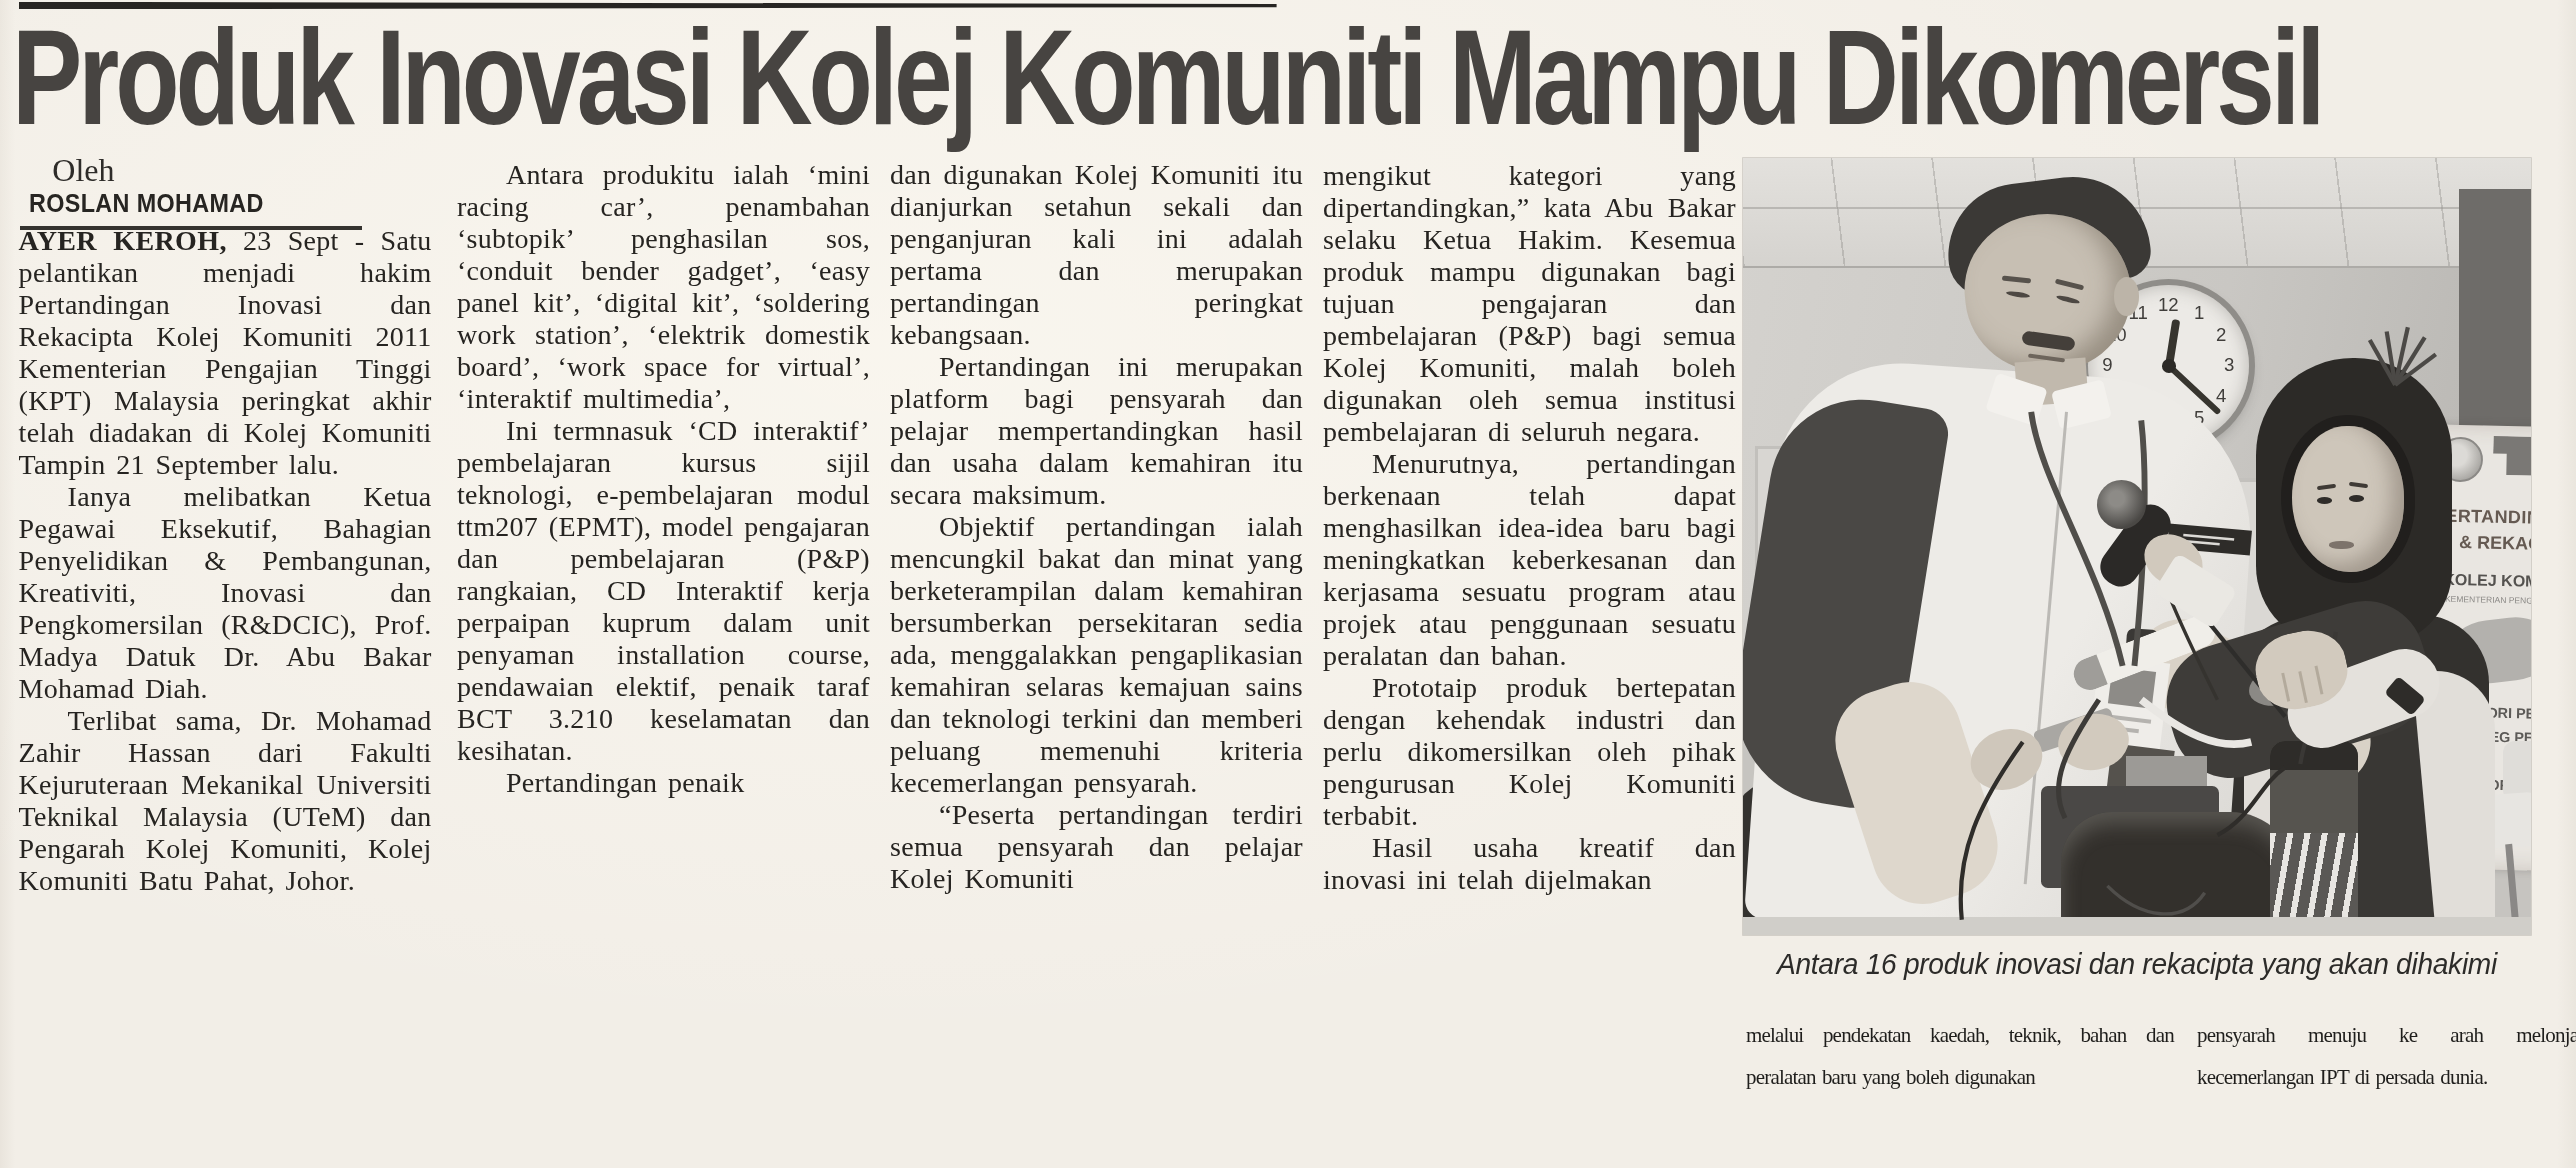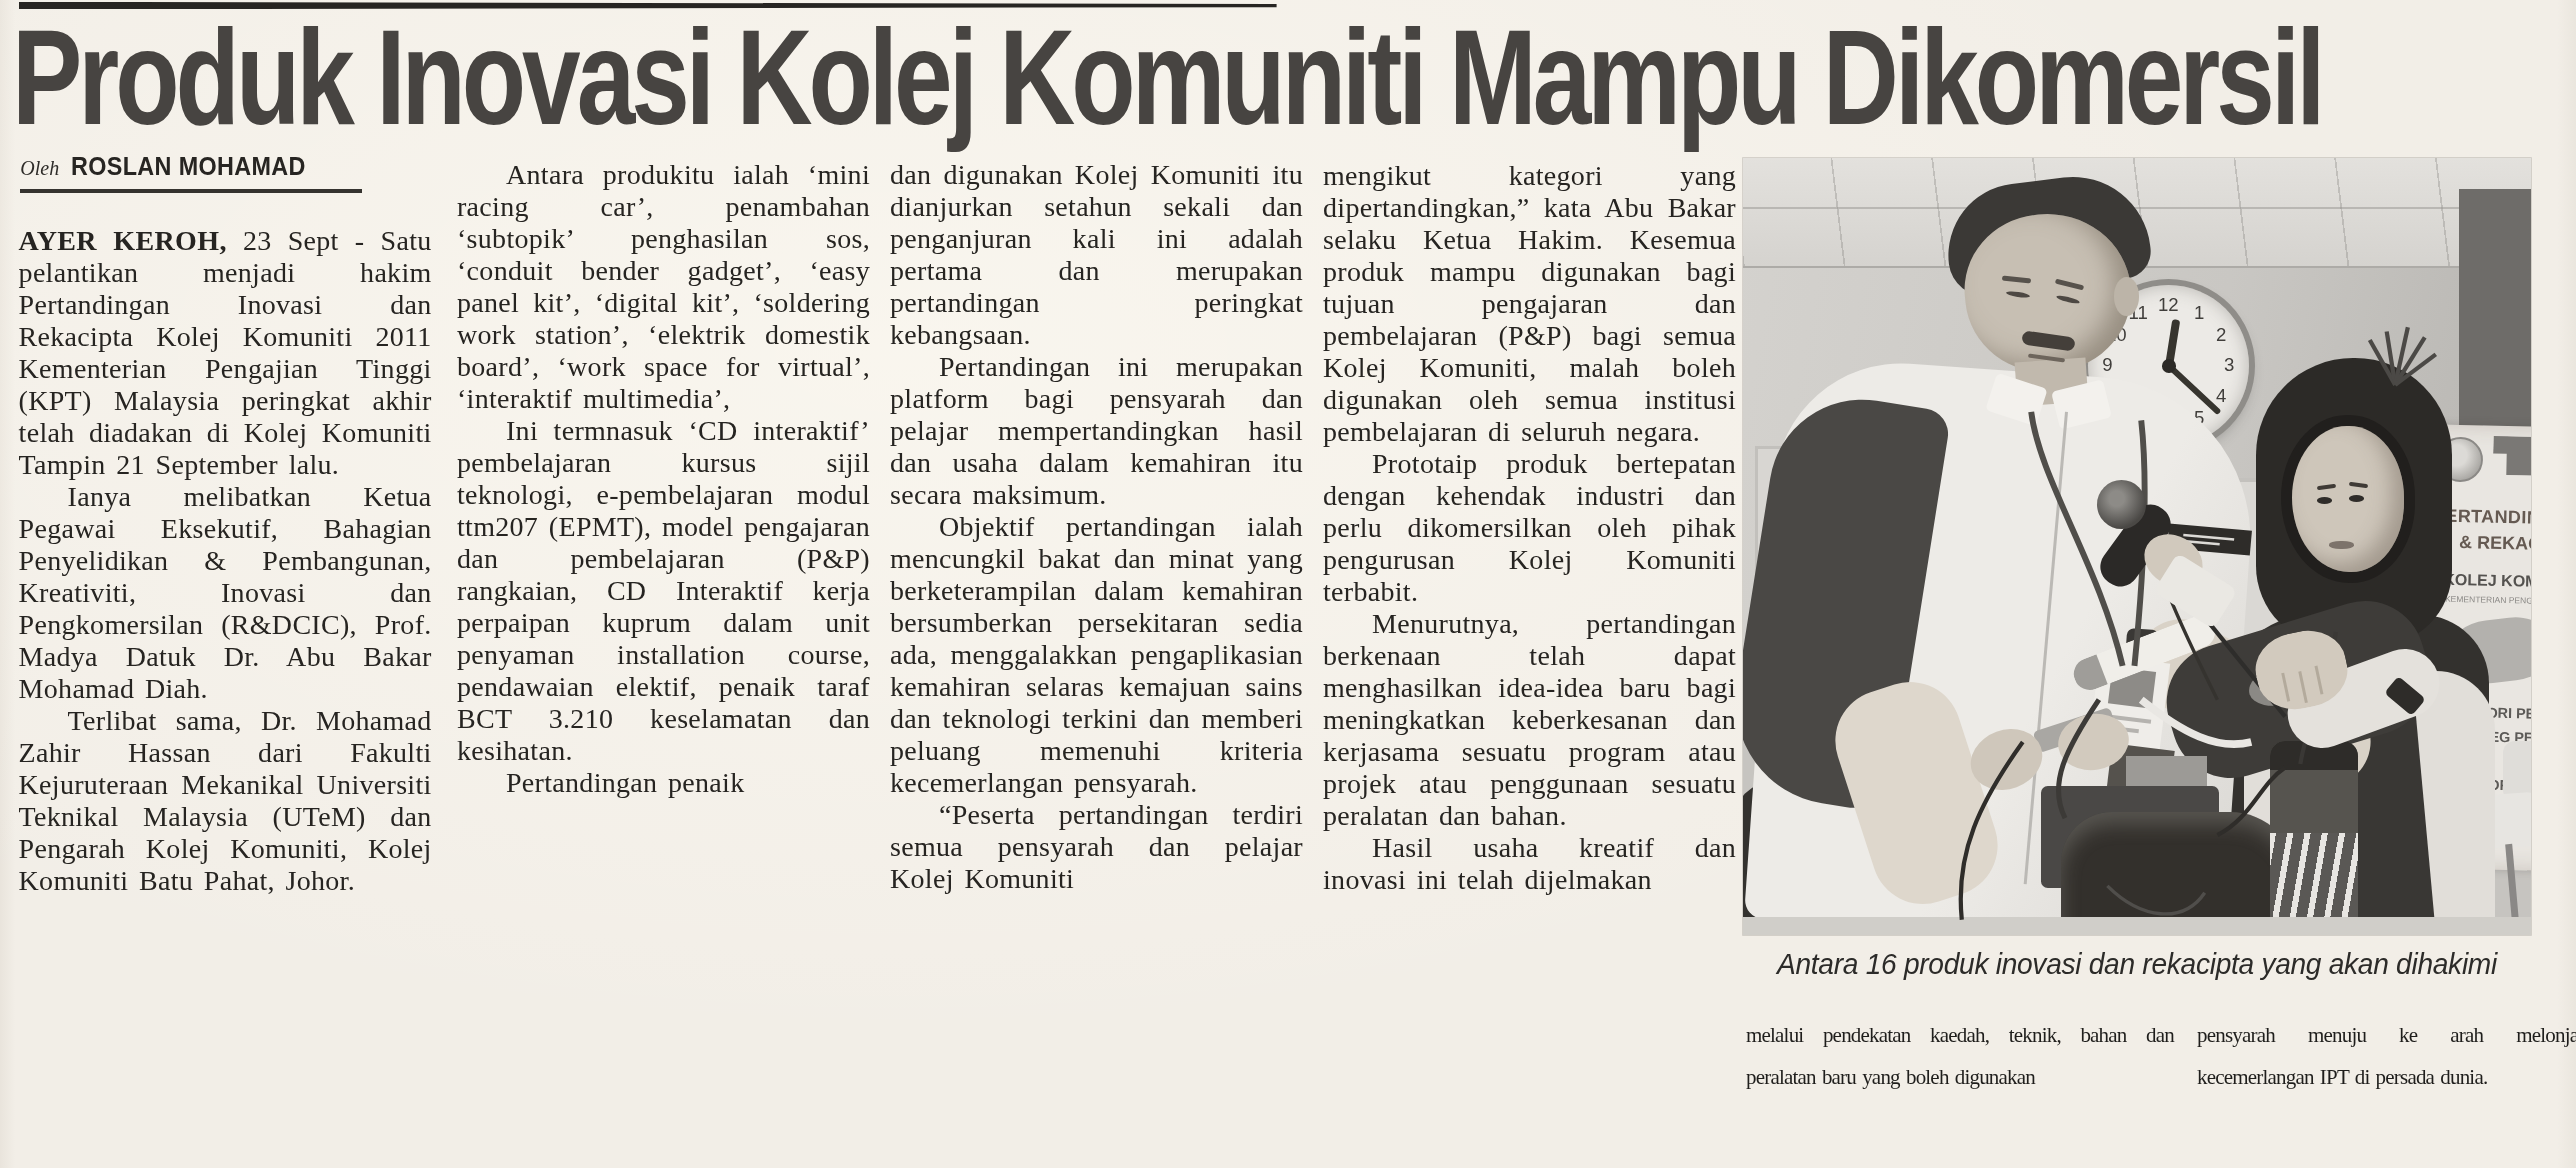--- a/index.html
+++ b/index.html
@@ -14,21 +14,21 @@
   
   .scan-bar{position:absolute;left:18.6px;top:1.7px;width:1258px;height:7.6px;background:#272522;
     clip-path:polygon(0 0,100% 32%,100% 72%,0 100%);}
   
   .headline{position:absolute;left:12px;top:13.5px;width:2557px;height:129px;overflow:visible;white-space:nowrap;}
   .headline-inner{display:inline-block;transform:scaleX(.78);transform-origin:left center;
     font-family:"Liberation Sans","DejaVu Sans",sans-serif;font-weight:bold;font-size:135px;line-height:127px;
     letter-spacing:-5.1px;color:#474441;}
   
   .byline{position:absolute;left:20.3px;top:152px;width:342px;padding-bottom:7.6px;border-bottom:4.2px solid #35332f;}
-  .byline .oleh{font-style:italic;font-size:20px;color:#2e2c29;}
+  .byline .oleh{font-size:32px;color:#2e2c29;margin-left:32px;}
   .byline .byname{font-family:"Liberation Sans","DejaVu Sans",sans-serif;font-weight:bold;font-size:25.4px;
     letter-spacing:0.4px;color:#272522;display:inline-block;transform:scaleX(.92);transform-origin:left center;margin-left:8.5px;}
   
   .col{position:absolute;width:413px;font-size:28px;line-height:32px;text-align:justify;
     word-spacing:3.4px;letter-spacing:0.3px;color:#262421;}
   .col p{margin:0;}
   .col p.ind{text-indent:49px;}
   .dateline{font-weight:bold;letter-spacing:0.4px;font-family:Liberation Serif, serif;}
   .col1{left:18.6px;top:225px;}
   .col2{left:457px;top:159px;}
@@ -196,22 +196,22 @@
 
   <div class="col col3">
     <p>dan digunakan Kolej Komuniti itu dianjurkan setahun sekali dan penganjuran kali ini adalah pertama dan merupakan pertandingan peringkat kebangsaan.</p>
     <p class="ind">Pertandingan ini merupakan platform bagi pensyarah dan pelajar mempertandingkan hasil dan usaha dalam kemahiran itu secara maksimum.</p>
     <p class="ind">Objektif pertandingan ialah mencungkil bakat dan minat yang berketerampilan dalam kemahiran bersumberkan persekitaran sedia ada, menggalakkan pengaplikasian kemahiran selaras kemajuan sains dan teknologi terkini dan memberi peluang memenuhi kriteria kecemerlangan pensyarah.</p>
     <p class="ind">“Peserta pertandingan terdiri semua pensyarah dan pelajar Kolej Komuniti</p>
   </div>
 
   <div class="col col4">
     <p>mengikut kategori yang dipertandingkan,” kata Abu Bakar selaku Ketua Hakim. Kesemua produk mampu digunakan bagi tujuan pengajaran dan pembelajaran (P&amp;P) bagi semua Kolej Komuniti, malah boleh digunakan oleh semua institusi pembelajaran di seluruh negara.</p>
+    <p class="ind">Menurutnya, pertandingan berkenaan telah dapat menghasilkan idea-idea baru bagi meningkatkan keberkesanan dan kerjasama sesuatu program atau projek atau penggunaan sesuatu peralatan dan bahan.</p>
     <p class="ind">Prototaip produk bertepatan dengan kehendak industri dan perlu dikomersilkan oleh pihak pengurusan Kolej Komuniti terbabit.</p>
-    <p class="ind">Menurutnya, pertandingan berkenaan telah dapat menghasilkan idea-idea baru bagi meningkatkan keberkesanan dan kerjasama sesuatu program atau projek atau penggunaan sesuatu peralatan dan bahan.</p>
     <p class="ind">Hasil usaha kreatif dan inovasi ini telah dijelmakan</p>
   </div>
 
   <div class="photo">
     <div class="ph ph-ceiling"></div>
     <div class="ph ph-ceiling-line"></div>
     <div class="ph ph-floor"></div>
     <div class="ph ph-cabinet"></div>
     <div class="ph ph-board-left"></div>
     <div class="ph ph-board-mid"></div>

